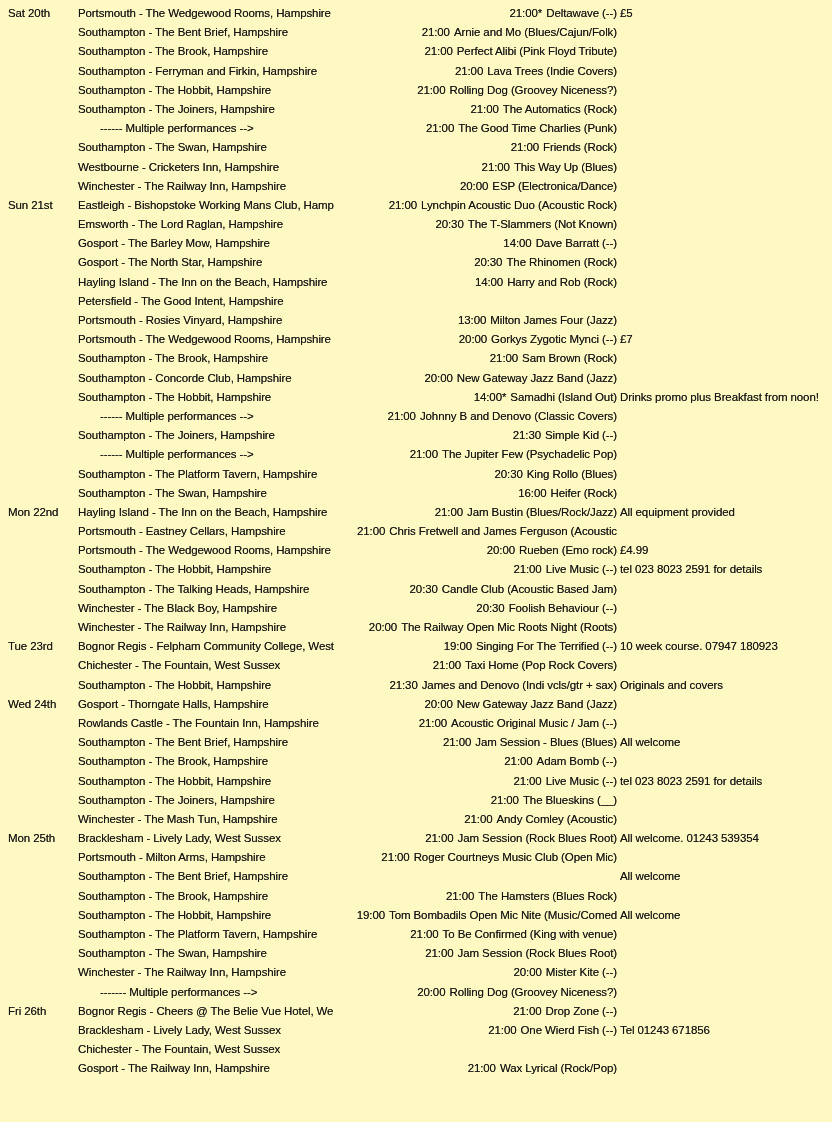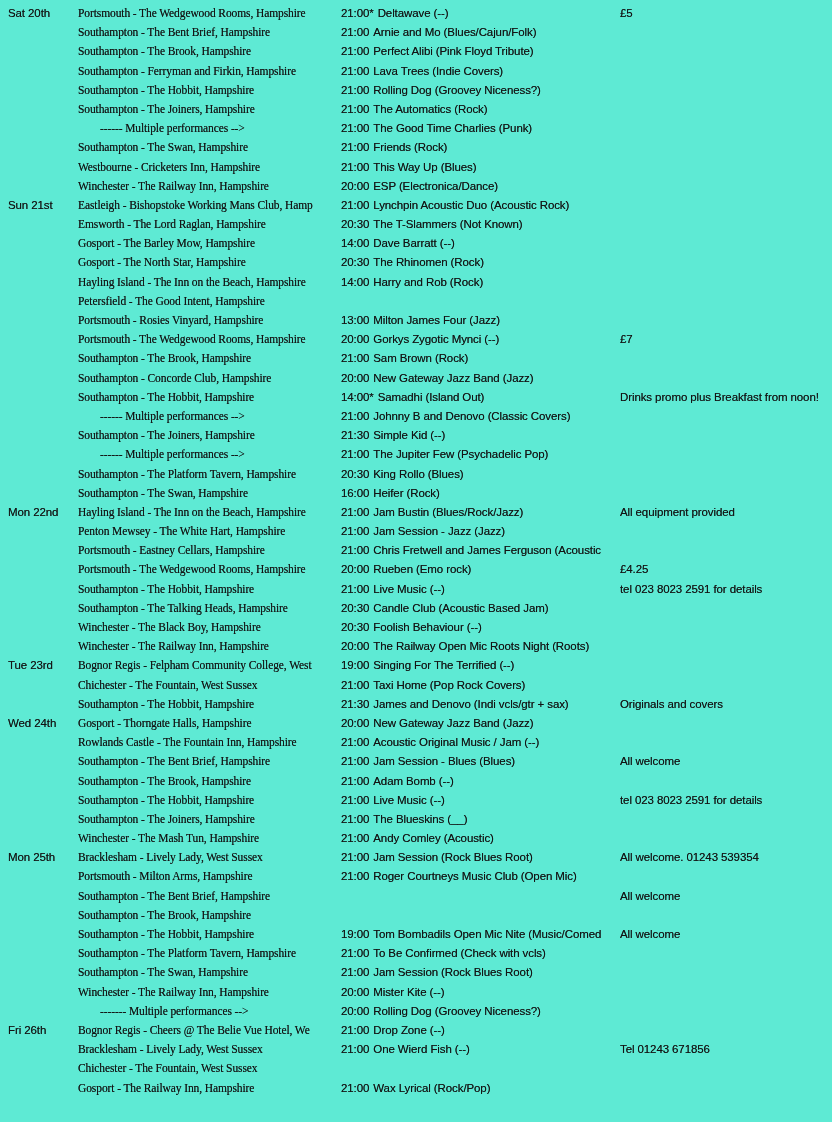--- a/index.html
+++ b/index.html
@@ -1,33 +1,33 @@
 <!DOCTYPE html>
 <html><head>
 <meta charset="utf-8">
 <style>
   html,body{margin:0;padding:0;background:#e8e8e8;}
   .page{
     position:relative;
     width:832px;height:1122px;
-    background:#5eead4;
+    background:#fef9c3;
     overflow:hidden;
     font-family:"Liberation Sans","DejaVu Sans",sans-serif;
     font-size:11.5px;
     color:#141414;
     letter-spacing:-0.1px;
     text-shadow:0 0 0.45px rgba(10,10,10,0.65);
   }
   .rows{position:absolute;top:4px;left:0;width:100%;}
   .row{position:relative;height:19.2px;line-height:19.2px;white-space:nowrap;}
   .col{position:absolute;top:0;height:19.2px;overflow:hidden;}
   .c-date{left:8px;width:66px;}
-  .c-venue{left:78px;width:262px;font-family:Liberation Serif, serif;}
+  .c-venue{left:78px;width:262px;}
   .c-venue.indent{left:100px;width:240px;}
-  .c-event{left:341px;width:276px;}
+  .c-event{left:341px;width:276px;text-align:right;}
   .c-note{left:620px;width:208px;}
   .t{margin-right:4px;}
 </style>
 </head>
 <body>
 
 <div class="page">
   <div class="rows" id="rows">
   <div class="row">
     <span class="col c-date">Sat 20th</span>
@@ -210,39 +210,33 @@
     <span class="col c-note"></span>
   </div>
 
   <div class="row">
     <span class="col c-date">Mon 22nd</span>
     <span class="col c-venue">Hayling Island - The Inn on the Beach, Hampshire</span>
     <span class="col c-event"><span class="t">21:00</span><span>Jam Bustin (Blues/Rock/Jazz)</span></span>
     <span class="col c-note">All equipment provided</span>
   </div>
 
-  <div class="row">
-    <span class="col c-date"></span>
-    <span class="col c-venue">Penton Mewsey - The White Hart, Hampshire</span>
-    <span class="col c-event"><span class="t">21:00</span><span>Jam Session - Jazz (Jazz)</span></span>
-    <span class="col c-note"></span>
-  </div>
 
   <div class="row">
     <span class="col c-date"></span>
     <span class="col c-venue">Portsmouth - Eastney Cellars, Hampshire</span>
     <span class="col c-event"><span class="t">21:00</span><span>Chris Fretwell and James Ferguson (Acoustic</span></span>
     <span class="col c-note"></span>
   </div>
 
   <div class="row">
     <span class="col c-date"></span>
     <span class="col c-venue">Portsmouth - The Wedgewood Rooms, Hampshire</span>
     <span class="col c-event"><span class="t">20:00</span><span>Rueben (Emo rock)</span></span>
-    <span class="col c-note">£4.25</span>
+    <span class="col c-note">£4.99</span>
   </div>
 
   <div class="row">
     <span class="col c-date"></span>
     <span class="col c-venue">Southampton - The Hobbit, Hampshire</span>
     <span class="col c-event"><span class="t">21:00</span><span>Live Music (--)</span></span>
     <span class="col c-note">tel 023 8023 2591 for details</span>
   </div>
 
   <div class="row">
@@ -263,20 +257,21 @@
     <span class="col c-date"></span>
     <span class="col c-venue">Winchester - The Railway Inn, Hampshire</span>
     <span class="col c-event"><span class="t">20:00</span><span>The Railway Open Mic Roots Night (Roots)</span></span>
     <span class="col c-note"></span>
   </div>
 
   <div class="row">
     <span class="col c-date">Tue 23rd</span>
     <span class="col c-venue">Bognor Regis - Felpham Community College, West</span>
     <span class="col c-event"><span class="t">19:00</span><span>Singing For The Terrified (--)</span></span>
+    <span class="col c-note">10 week course. 07947 180923</span>
   </div>
 
   <div class="row">
     <span class="col c-date"></span>
     <span class="col c-venue">Chichester - The Fountain, West Sussex</span>
     <span class="col c-event"><span class="t">21:00</span><span>Taxi Home (Pop Rock Covers)</span></span>
     <span class="col c-note"></span>
   </div>
 
   <div class="row">
@@ -351,34 +346,35 @@
 
   <div class="row">
     <span class="col c-date"></span>
     <span class="col c-venue">Southampton - The Bent Brief, Hampshire</span>
     <span class="col c-note">All welcome</span>
   </div>
 
   <div class="row">
     <span class="col c-date"></span>
     <span class="col c-venue">Southampton - The Brook, Hampshire</span>
+    <span class="col c-event"><span class="t">21:00</span><span>The Hamsters (Blues Rock)</span></span>
     <span class="col c-note"></span>
   </div>
 
   <div class="row">
     <span class="col c-date"></span>
     <span class="col c-venue">Southampton - The Hobbit, Hampshire</span>
     <span class="col c-event"><span class="t">19:00</span><span>Tom Bombadils Open Mic Nite (Music/Comed</span></span>
     <span class="col c-note">All welcome</span>
   </div>
 
   <div class="row">
     <span class="col c-date"></span>
     <span class="col c-venue">Southampton - The Platform Tavern, Hampshire</span>
-    <span class="col c-event"><span class="t">21:00</span><span>To Be Confirmed (Check with vcls)</span></span>
+    <span class="col c-event"><span class="t">21:00</span><span>To Be Confirmed (King with venue)</span></span>
     <span class="col c-note"></span>
   </div>
 
   <div class="row">
     <span class="col c-date"></span>
     <span class="col c-venue">Southampton - The Swan, Hampshire</span>
     <span class="col c-event"><span class="t">21:00</span><span>Jam Session (Rock Blues Root)</span></span>
     <span class="col c-note"></span>
   </div>
 

